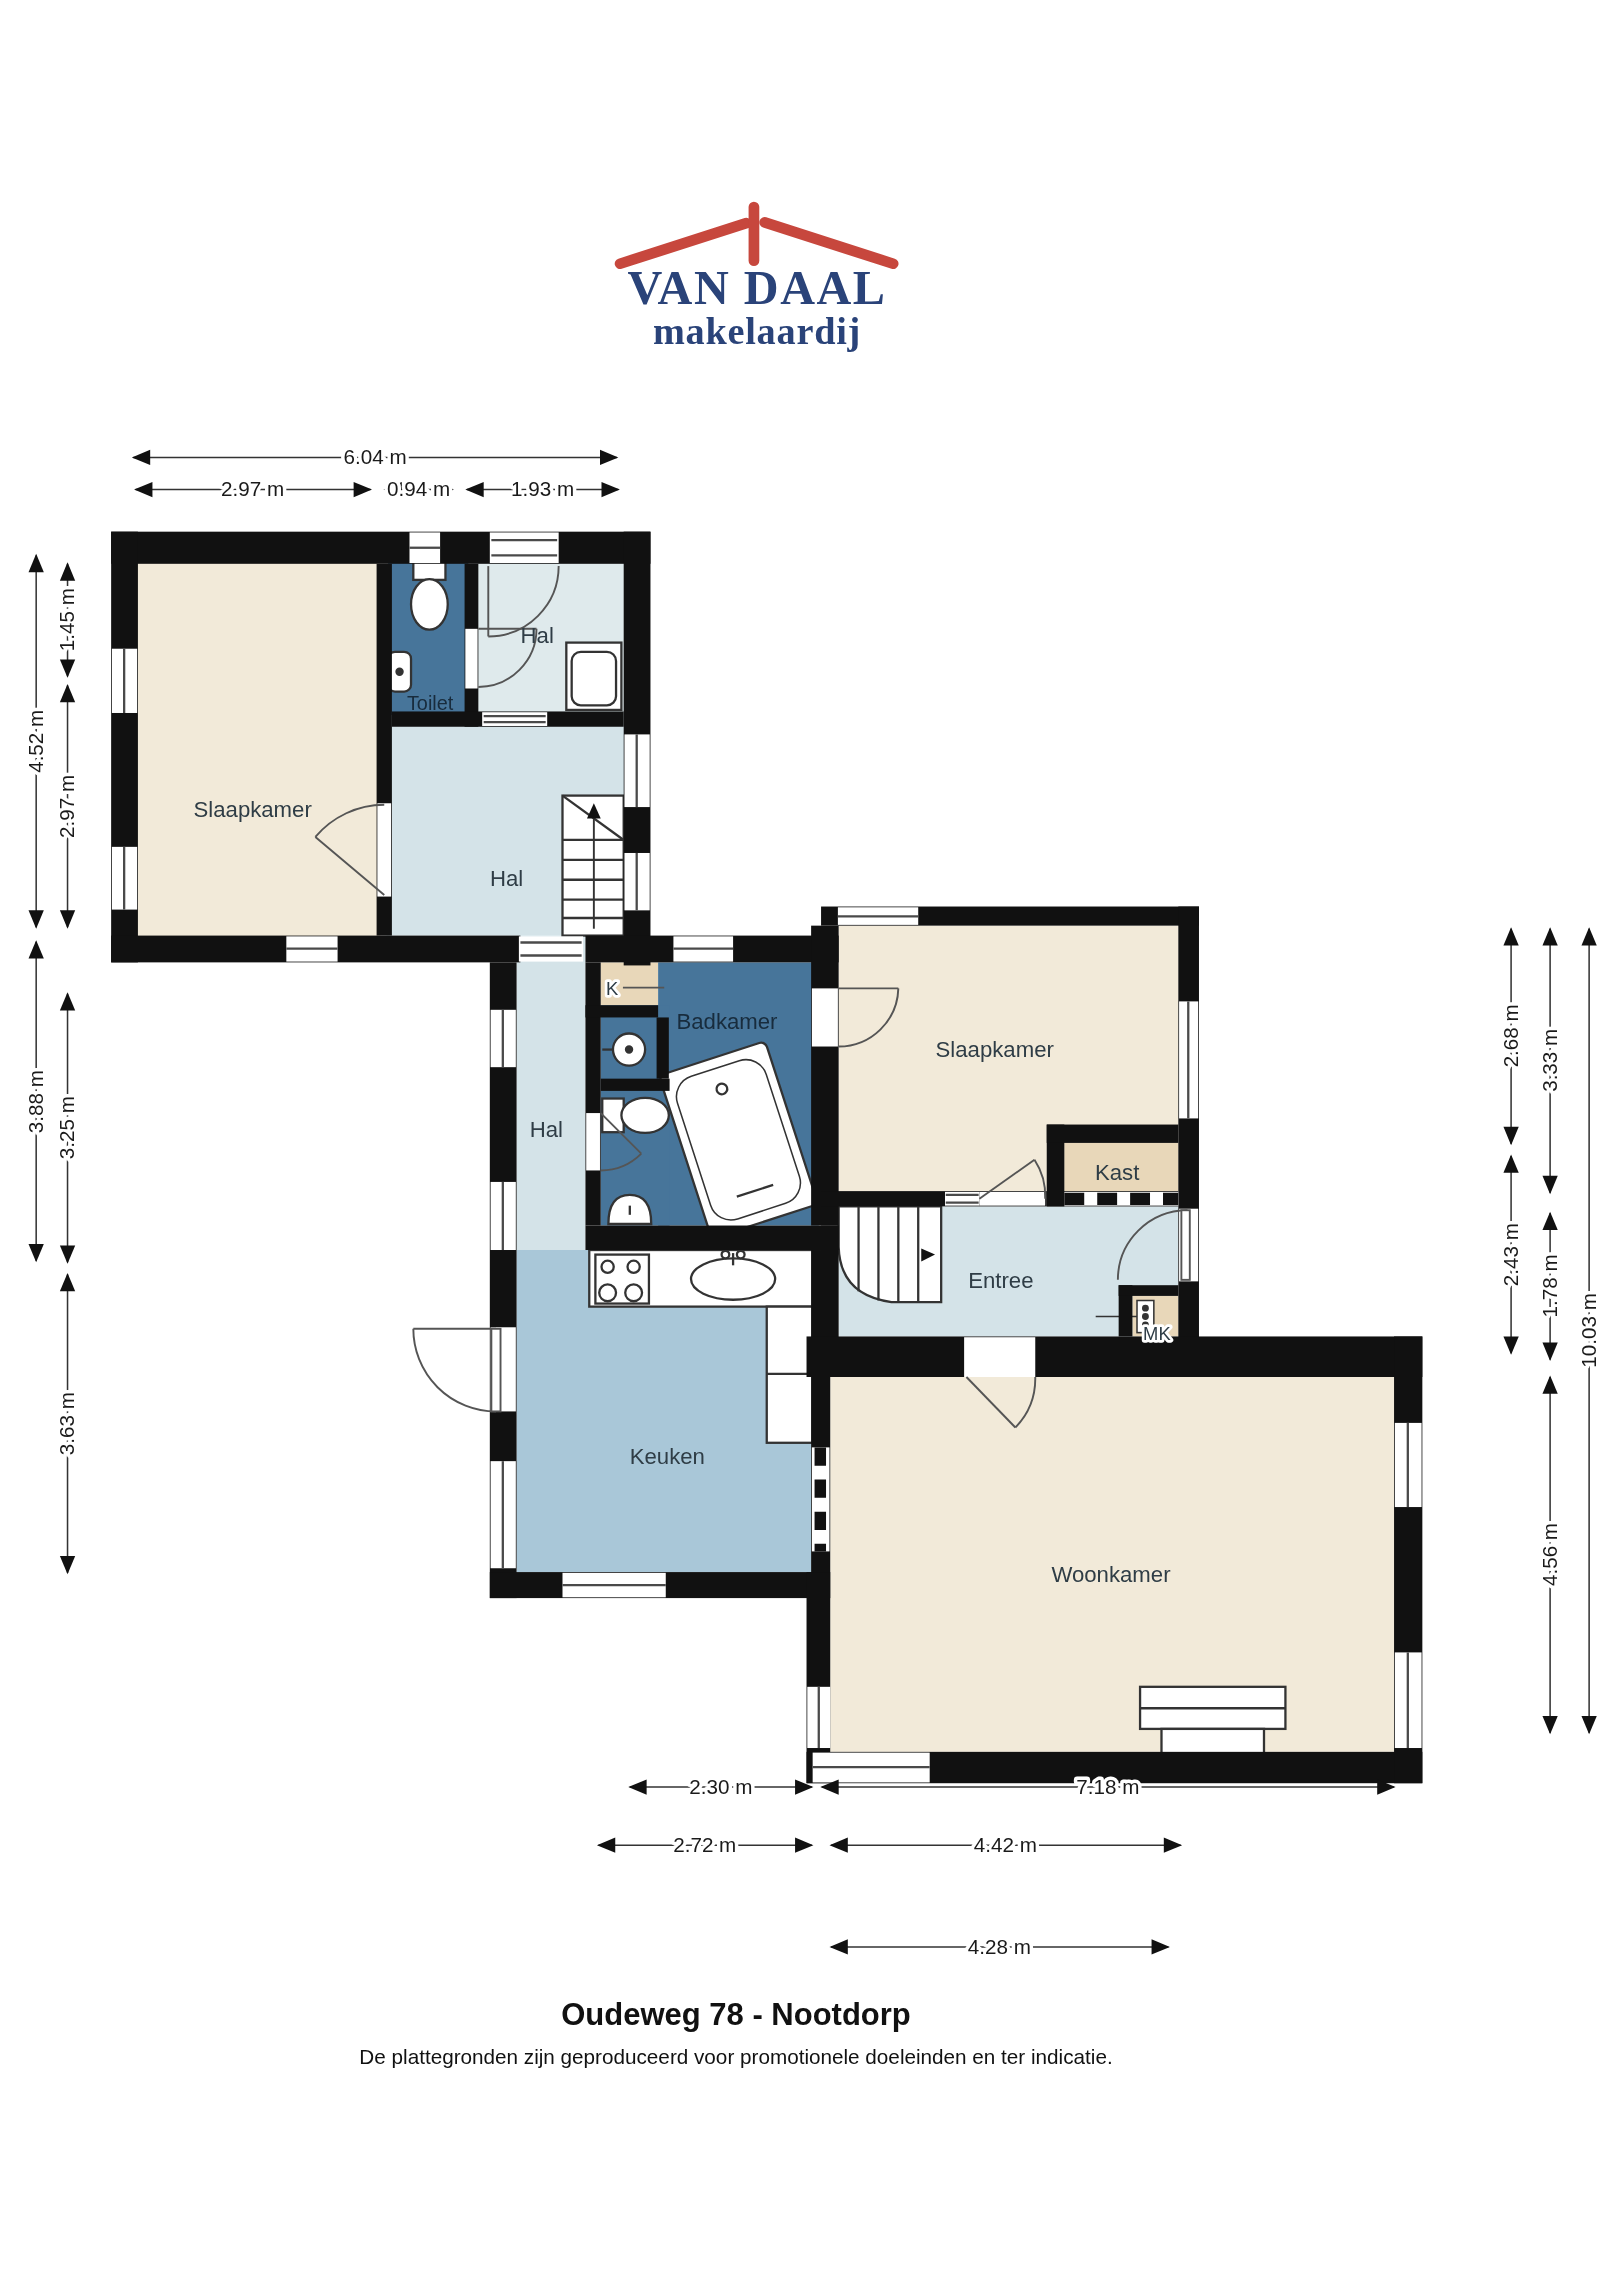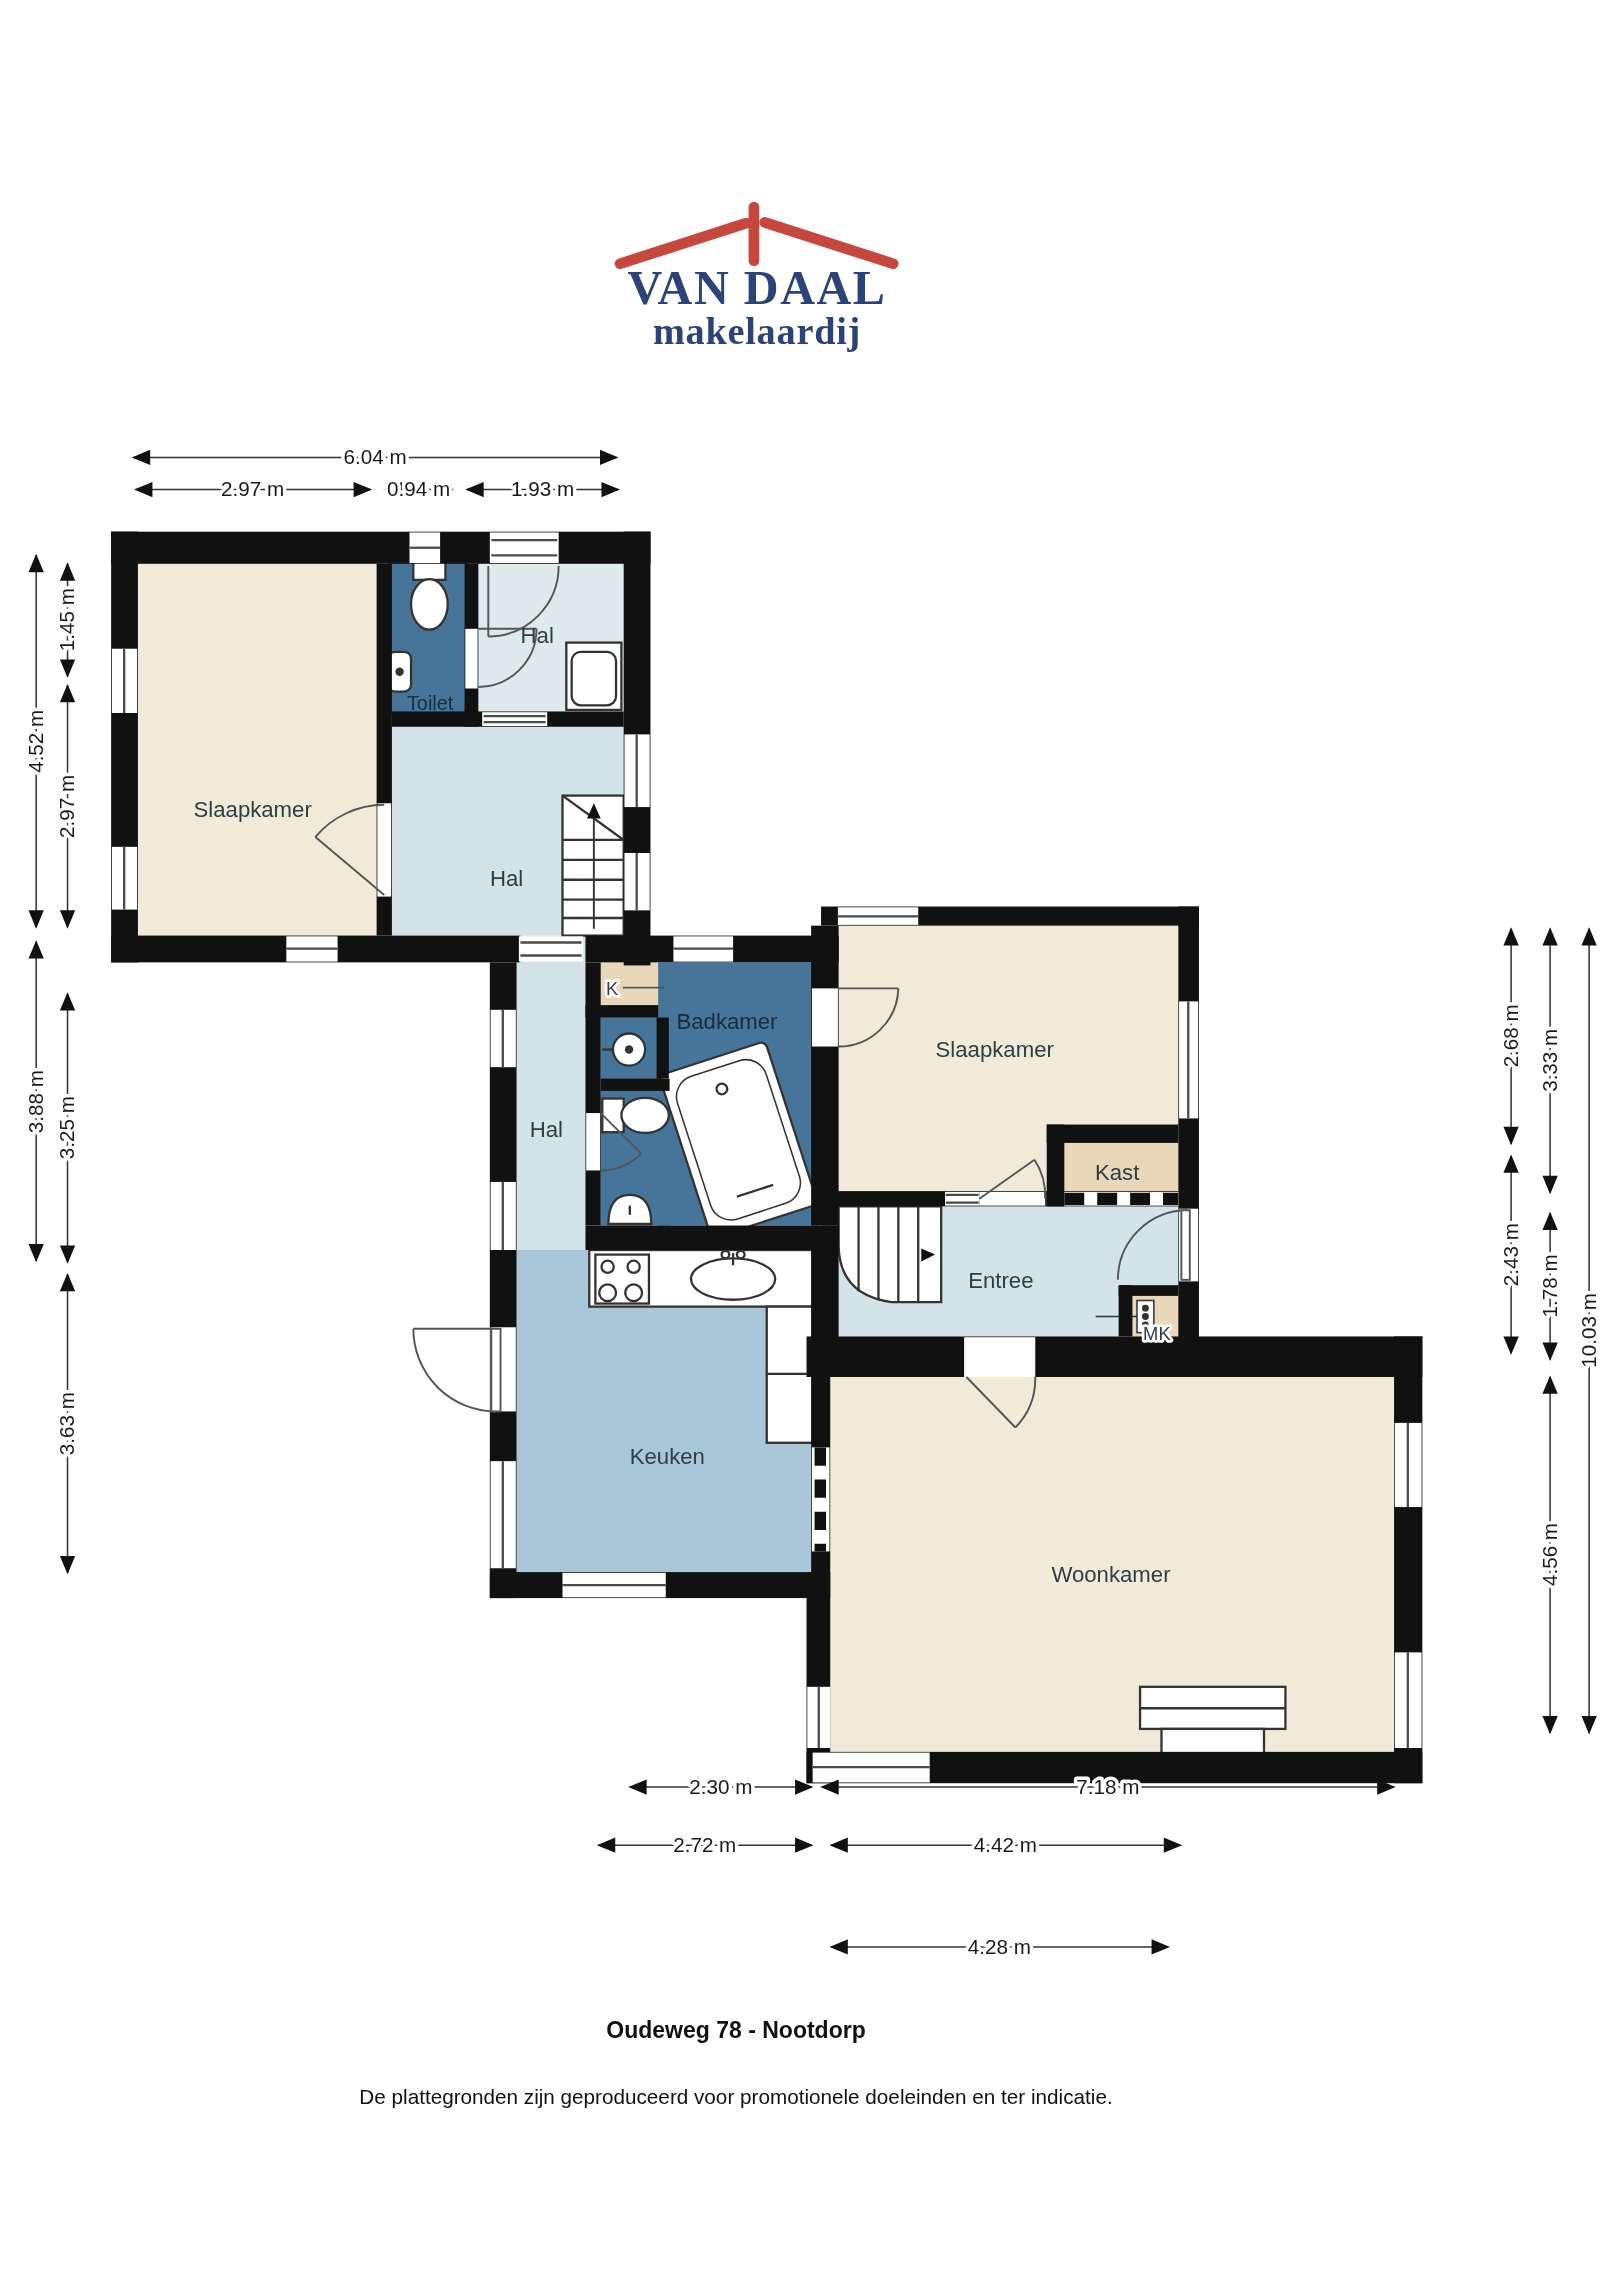--- a/index.html
+++ b/index.html
@@ -5,22 +5,22 @@
   html,body{margin:0;padding:0;background:#ffffff;}
   body{width:1623px;height:2295px;position:relative;font-family:"Liberation Sans",sans-serif;overflow:hidden;}
   svg{position:absolute;left:0;top:0;}
   .dim{font-size:27px;fill:#1a1a1a;paint-order:stroke;stroke:#ffffff;stroke-width:9px;stroke-linejoin:round;}
   .room{font-size:29px;fill:#2f3d46;}
   .room-dark{font-size:29px;fill:#182c3d;}
   .tiny{font-size:24px;fill:#2f3d46;paint-order:stroke;stroke:#ffffff;stroke-width:7px;stroke-linejoin:round;}
   .logo-main{font-family:"Liberation Serif","DejaVu Serif",serif;font-weight:bold;font-size:63px;letter-spacing:2px;}
   .logo-sub{font-family:"Liberation Serif","DejaVu Serif",serif;font-weight:bold;font-size:50px;letter-spacing:1px;}
   .footer{position:absolute;left:0;top:1999px;width:1472px;text-align:center;color:#111;}
-  .footer .t{font-size:23px;font-weight:bold;line-height:31px;margin:16px;}
-  .footer .d{font-size:20.7px;line-height:24px;margin:12px;}
+  .footer .t{font-size:31px;font-weight:bold;line-height:31px;margin:0;}
+  .footer .d{font-size:20.7px;line-height:24px;margin:4px;}
   .footer .gap{height:10.7px;}
 </style>
 </head>
 <body>
 
 <svg style="left:604px;top:197px;" width="306" height="161" viewBox="0 0 400 210">
   <g stroke="#c7473d" stroke-width="14" stroke-linecap="round">
     <line x1="21" y1="87" x2="186" y2="34"></line>
     <line x1="210" y1="33" x2="378" y2="87"></line>
     <line x1="196" y1="13" x2="196" y2="83"></line>

